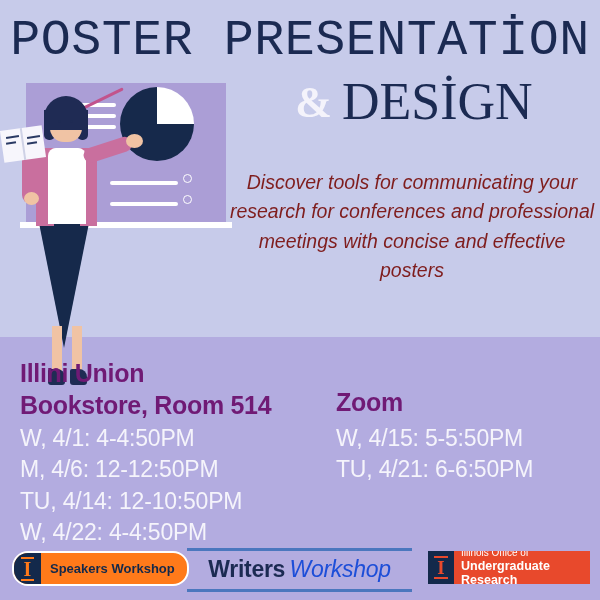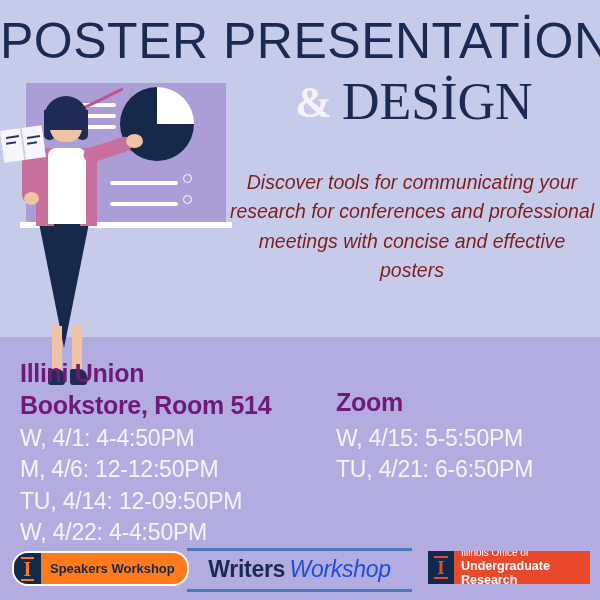--- a/index.html
+++ b/index.html
@@ -28,22 +28,22 @@
     left: 0; top: 337px;
     width: 600px; height: 263px;
     background: #b3ace0;
   }
 
   
   .title-line1 {
     position: absolute;
     left: 0; top: 16px;
     width: 600px;
-    text-align: left;
-    font-family: Liberation Sans, sans-serif;
+    text-align: center;
+    font-family: Liberation Mono, monospace;
     font-size: 50px;
     letter-spacing: 0.5px;
     line-height: 1;
     color: #1b2a52;
     white-space: nowrap;
   }
   .title-line2 {
     position: absolute;
     left: 228px; top: 76px;
     width: 372px;
@@ -439,21 +439,21 @@
     <div class="book-l bk4"></div>
   </div>
 
   <div class="loc-head loc-left">
       <div>Illini Union</div>
       <div>Bookstore, Room 514</div>
     </div>
   <div class="times times-left">
       <div>W, 4/1: 4-4:50PM</div>
       <div>M, 4/6: 12-12:50PM</div>
-      <div>TU, 4/14: 12-09:50PM</div>
+      <div>TU, 4/14: 12-10:50PM</div>
       <div>W, 4/22: 4-4:50PM</div>
     </div>
 
   <div class="loc-head loc-right">Zoom</div>
   <div class="times times-right">
       <div>W, 4/15: 5-5:50PM</div>
       <div>TU, 4/21: 6-6:50PM</div>
     </div>
 
   <div class="logo-speakers">

